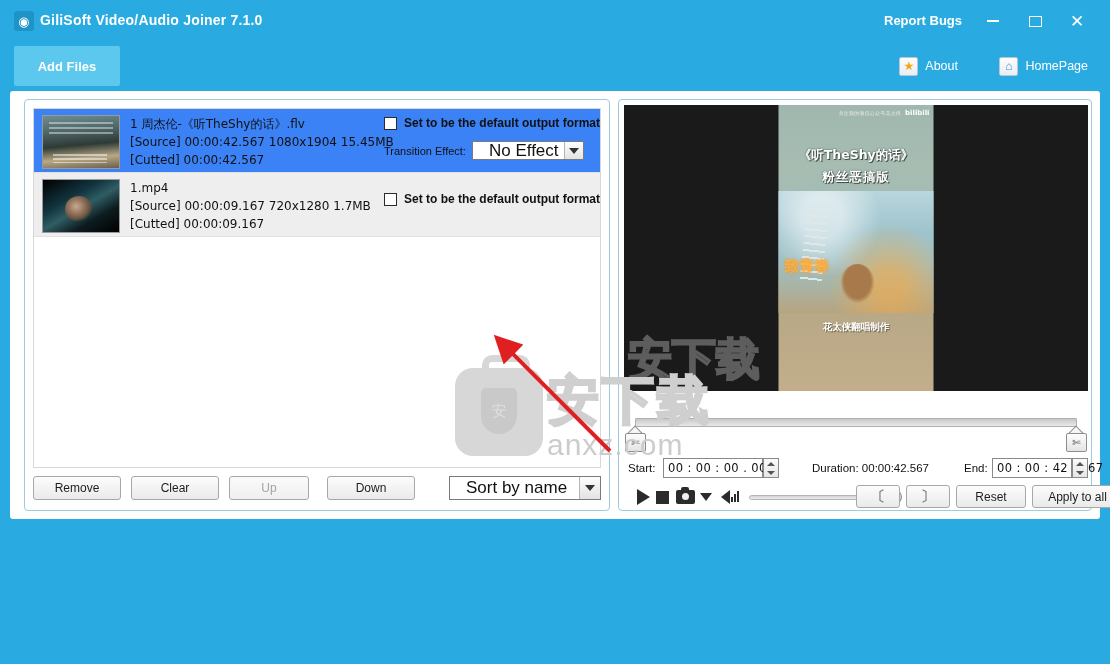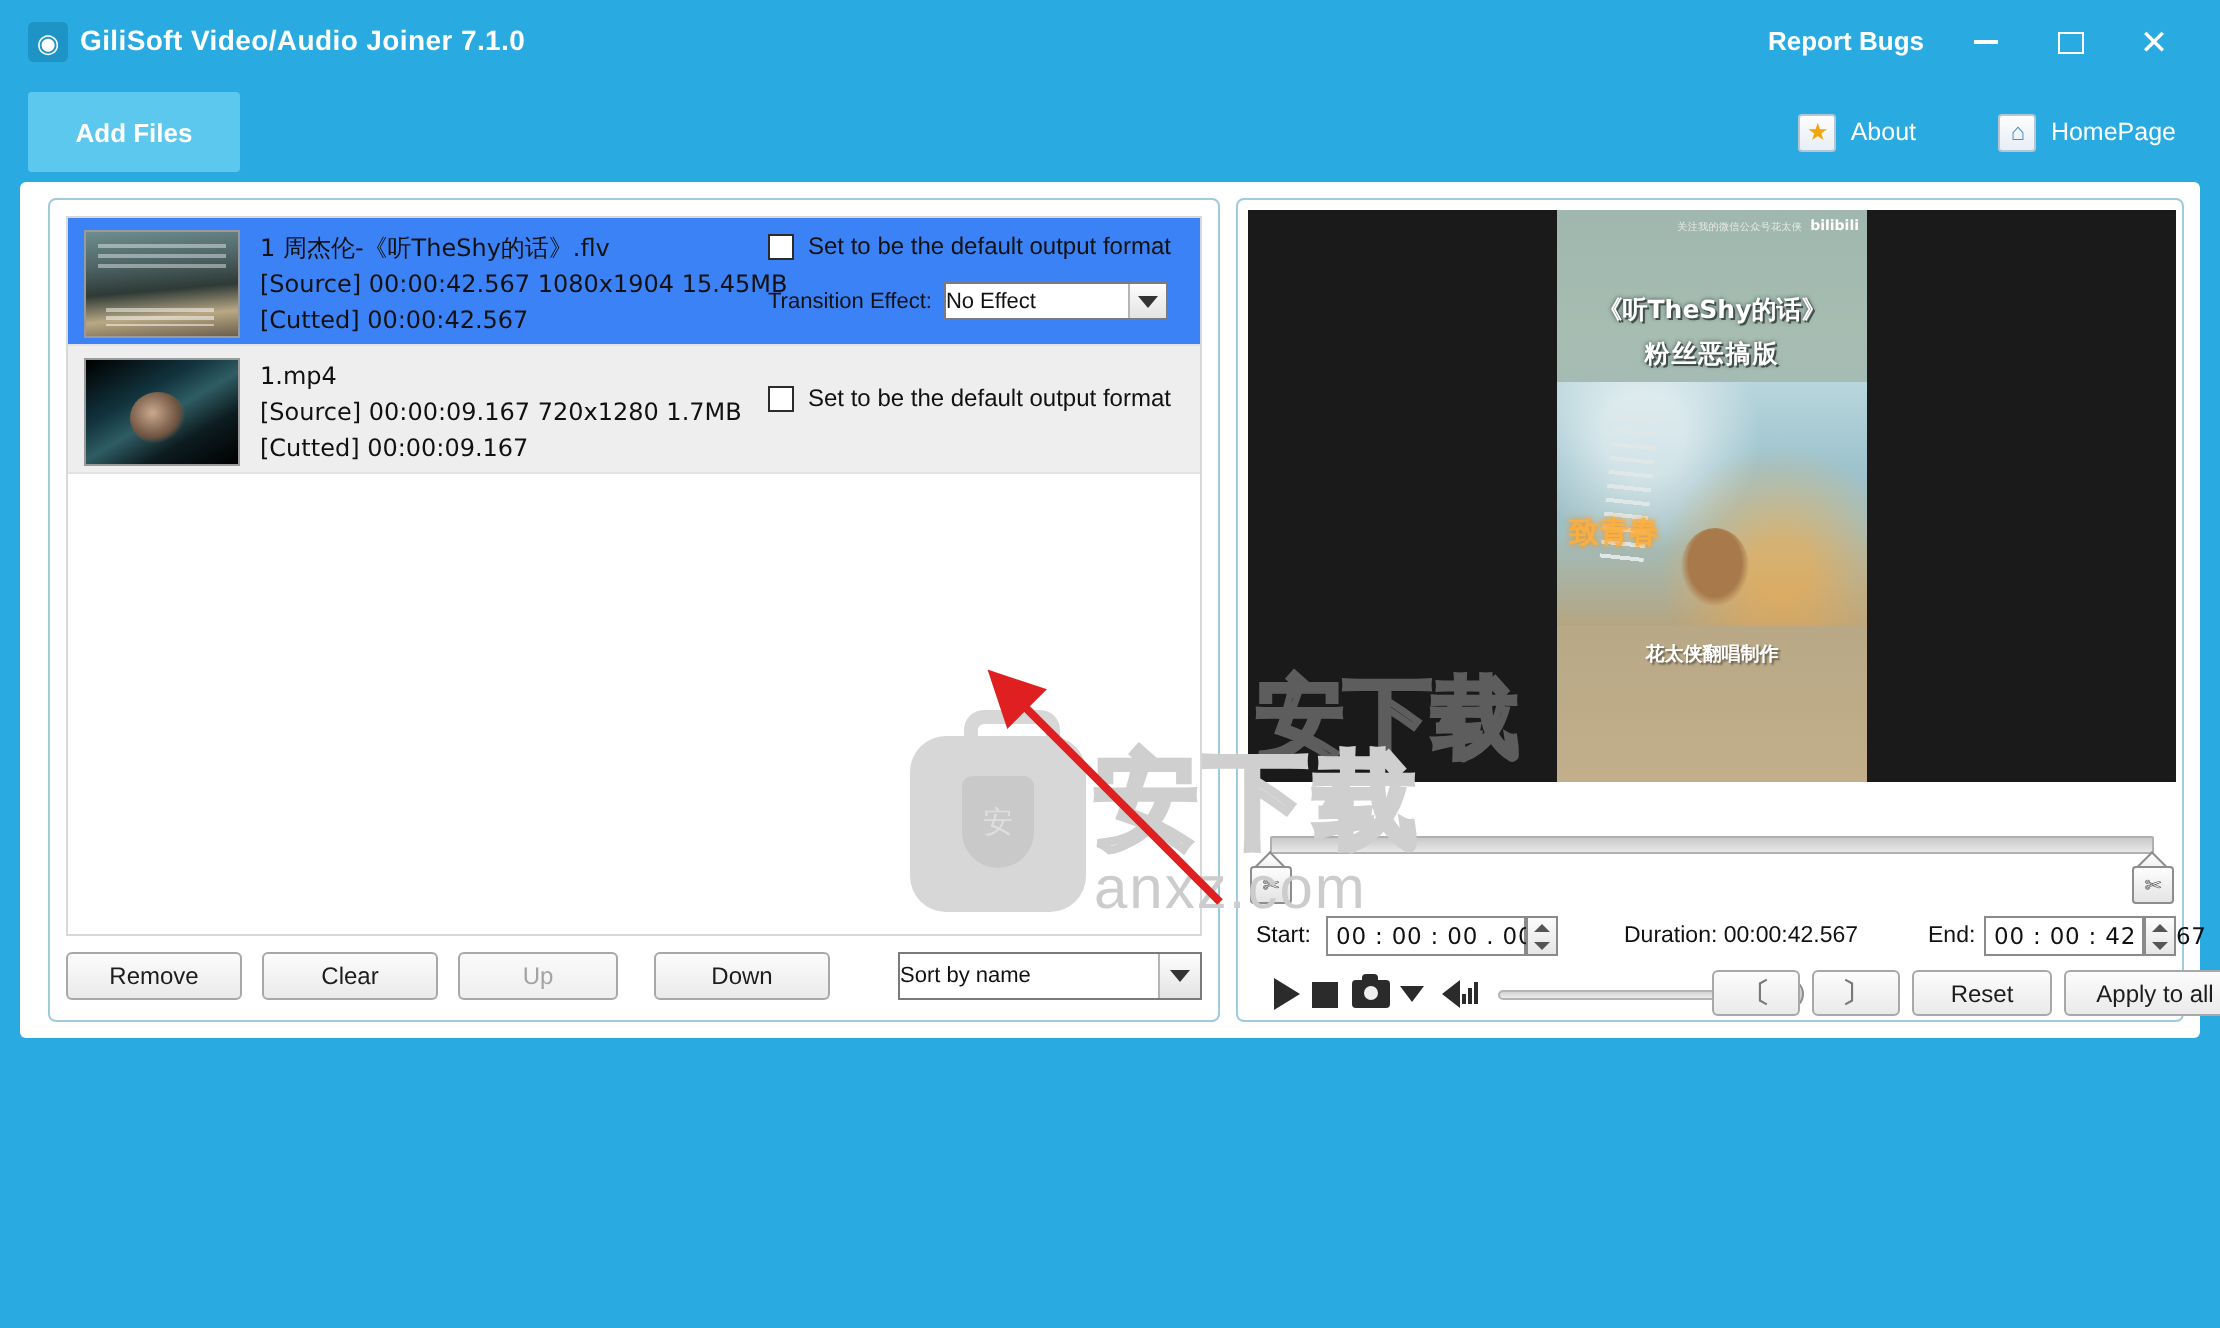--- a/index.html
+++ b/index.html
@@ -139,33 +139,33 @@
     content:""; position:absolute; left:22px; top:16px; width:28px; height:26px;
     background: radial-gradient(ellipse at 40% 40%, #caa98e 0%, #6e5340 55%, rgba(0,0,0,0) 70%);
     border-radius: 50%;
   }
   .fr-text { margin-left: 10px; padding-top: 1px; }
   .fr-line {
     color: #111111; font-size: 12px; line-height: 18px; white-space: nowrap;
     font-family: "DejaVu Sans", sans-serif;
   }
   .fr-right { position: absolute; left: 350px; top: 7px; }
-  .chk-row { display: flex; align-items: center; gap: 7px; }
+  .chk-row { display: flex; align-items: center; gap: 7px; font-weight: bold; }
   .chkbox {
     width: 13px; height: 13px; border: 1px solid #2b2b2b; background: #ffffff;
     flex: 0 0 13px; cursor: pointer;
   }
   .chk-label { font-size: 12px; color: #111; white-space: nowrap; }
   .trans-row { display: flex; align-items: center; gap: 6px; margin-top: 11px; }
   .trans-label { font-size: 11px; color: #111; }
   .combo {
     height: 19px; border: 1px solid #7b7b7b; background: #ffffff;
     display: flex; align-items: center; position: relative; cursor: pointer;
   }
-  .combo .cval { font-size: 11px; color: #111; padding-left: 0; white-space: nowrap; }
+  .combo .cval { font-size: 17px; color: #111; padding-left: 16px; white-space: nowrap; }
   .combo .cbtn {
     position: absolute; right: 0; top: 0; bottom: 0; width: 19px;
     background: linear-gradient(#fdfdfd,#e3e3e3); border-left: 1px solid #b5b5b5;
     display: flex; align-items: center; justify-content: center;
   }
   .caret-down {
     width: 0; height: 0; border-left: 5px solid transparent; border-right: 5px solid transparent;
     border-top: 6px solid #333;
   }
   #trans-combo { width: 112px; }

